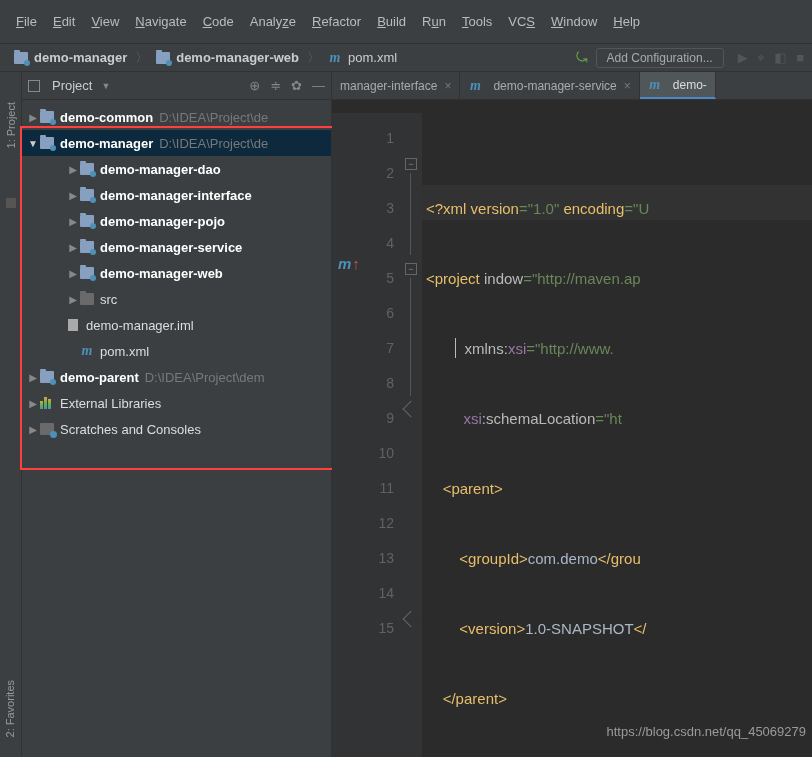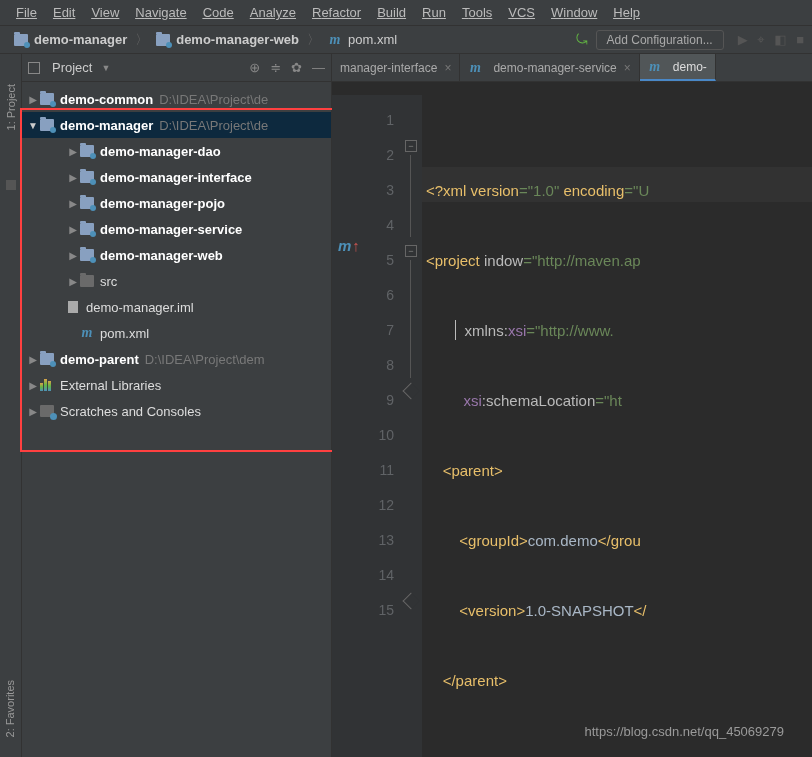--- a/index.html
+++ b/index.html
@@ -1,19 +1,19 @@
 <!DOCTYPE html>
 <html><head>
 <meta charset="utf-8">
 <style>
 * { margin: 0; padding: 0; box-sizing: border-box; font-family: "Segoe UI", Arial, sans-serif; }
 body { background: #2b2b2b; color: #bbbbbb; font-size: 13px; width: 812px; height: 757px; overflow: hidden; position: relative; }
 
 
-.menubar { background: #3c3f41; height: 26px; display: flex; align-items: center; padding: 0 8px; border-bottom: 1px solid #323232; text-decoration: underline; }
+.menubar { background: #3c3f41; height: 44px; display: flex; align-items: center; padding: 0 8px; border-bottom: 1px solid #323232; }
 .menubar span { padding: 0 8px; color: #bbb; cursor: pointer; }
 .menubar span u { text-decoration: underline; }
 
 
 .navbar { background: #3c3f41; height: 28px; display: flex; align-items: center; padding: 0 8px; border-bottom: 1px solid #323232; }
 .crumb { display: flex; align-items: center; padding: 0 6px; color: #ccc; }
 .crumb .fold-icon, .crumb .m-icon { margin-right: 6px; }
 .chev { color: #666; padding: 0 2px; }
 .nav-right { margin-left: auto; display: flex; align-items: center; gap: 8px; }
 .hammer { color: #62b543; font-size: 14px; }
@@ -84,21 +84,21 @@
 .code { flex:1; padding: 8px 0 0 4px; line-height:35px; white-space:pre; color:#a9b7c6; position:relative; overflow:hidden;}
 .cursor-line { position:absolute; left:0; right:0; height:35px; background:#323232; z-index:0;}
 .code .line { position: relative; z-index:1;}
 .t-tag { color:#e8bf6a; }
 .t-attr { color:#bababa; }
 .t-ns { color:#9876aa; }
 .t-str { color:#6a8759; }
 .t-text { color:#a9b7c6; }
 .caret { display:inline-block; width:1px; height:20px; background:#bbb; vertical-align:middle; margin-bottom:4px;}
 
-.watermark { position:absolute; bottom: 18px; right: 28px; color:#9a9a9a; font-size:13px; font-family: Arial; z-index: 50;}
+.watermark { position:absolute; bottom: 18px; right: 6px; color:#9a9a9a; font-size:13px; font-family: Arial; z-index: 50;}
 </style>
 </head>
 <body>
 
 <div class="menubar">
   <span><u>F</u>ile</span>
   <span><u>E</u>dit</span>
   <span><u>V</u>iew</span>
   <span><u>N</u>avigate</span>
   <span><u>C</u>ode</span>

